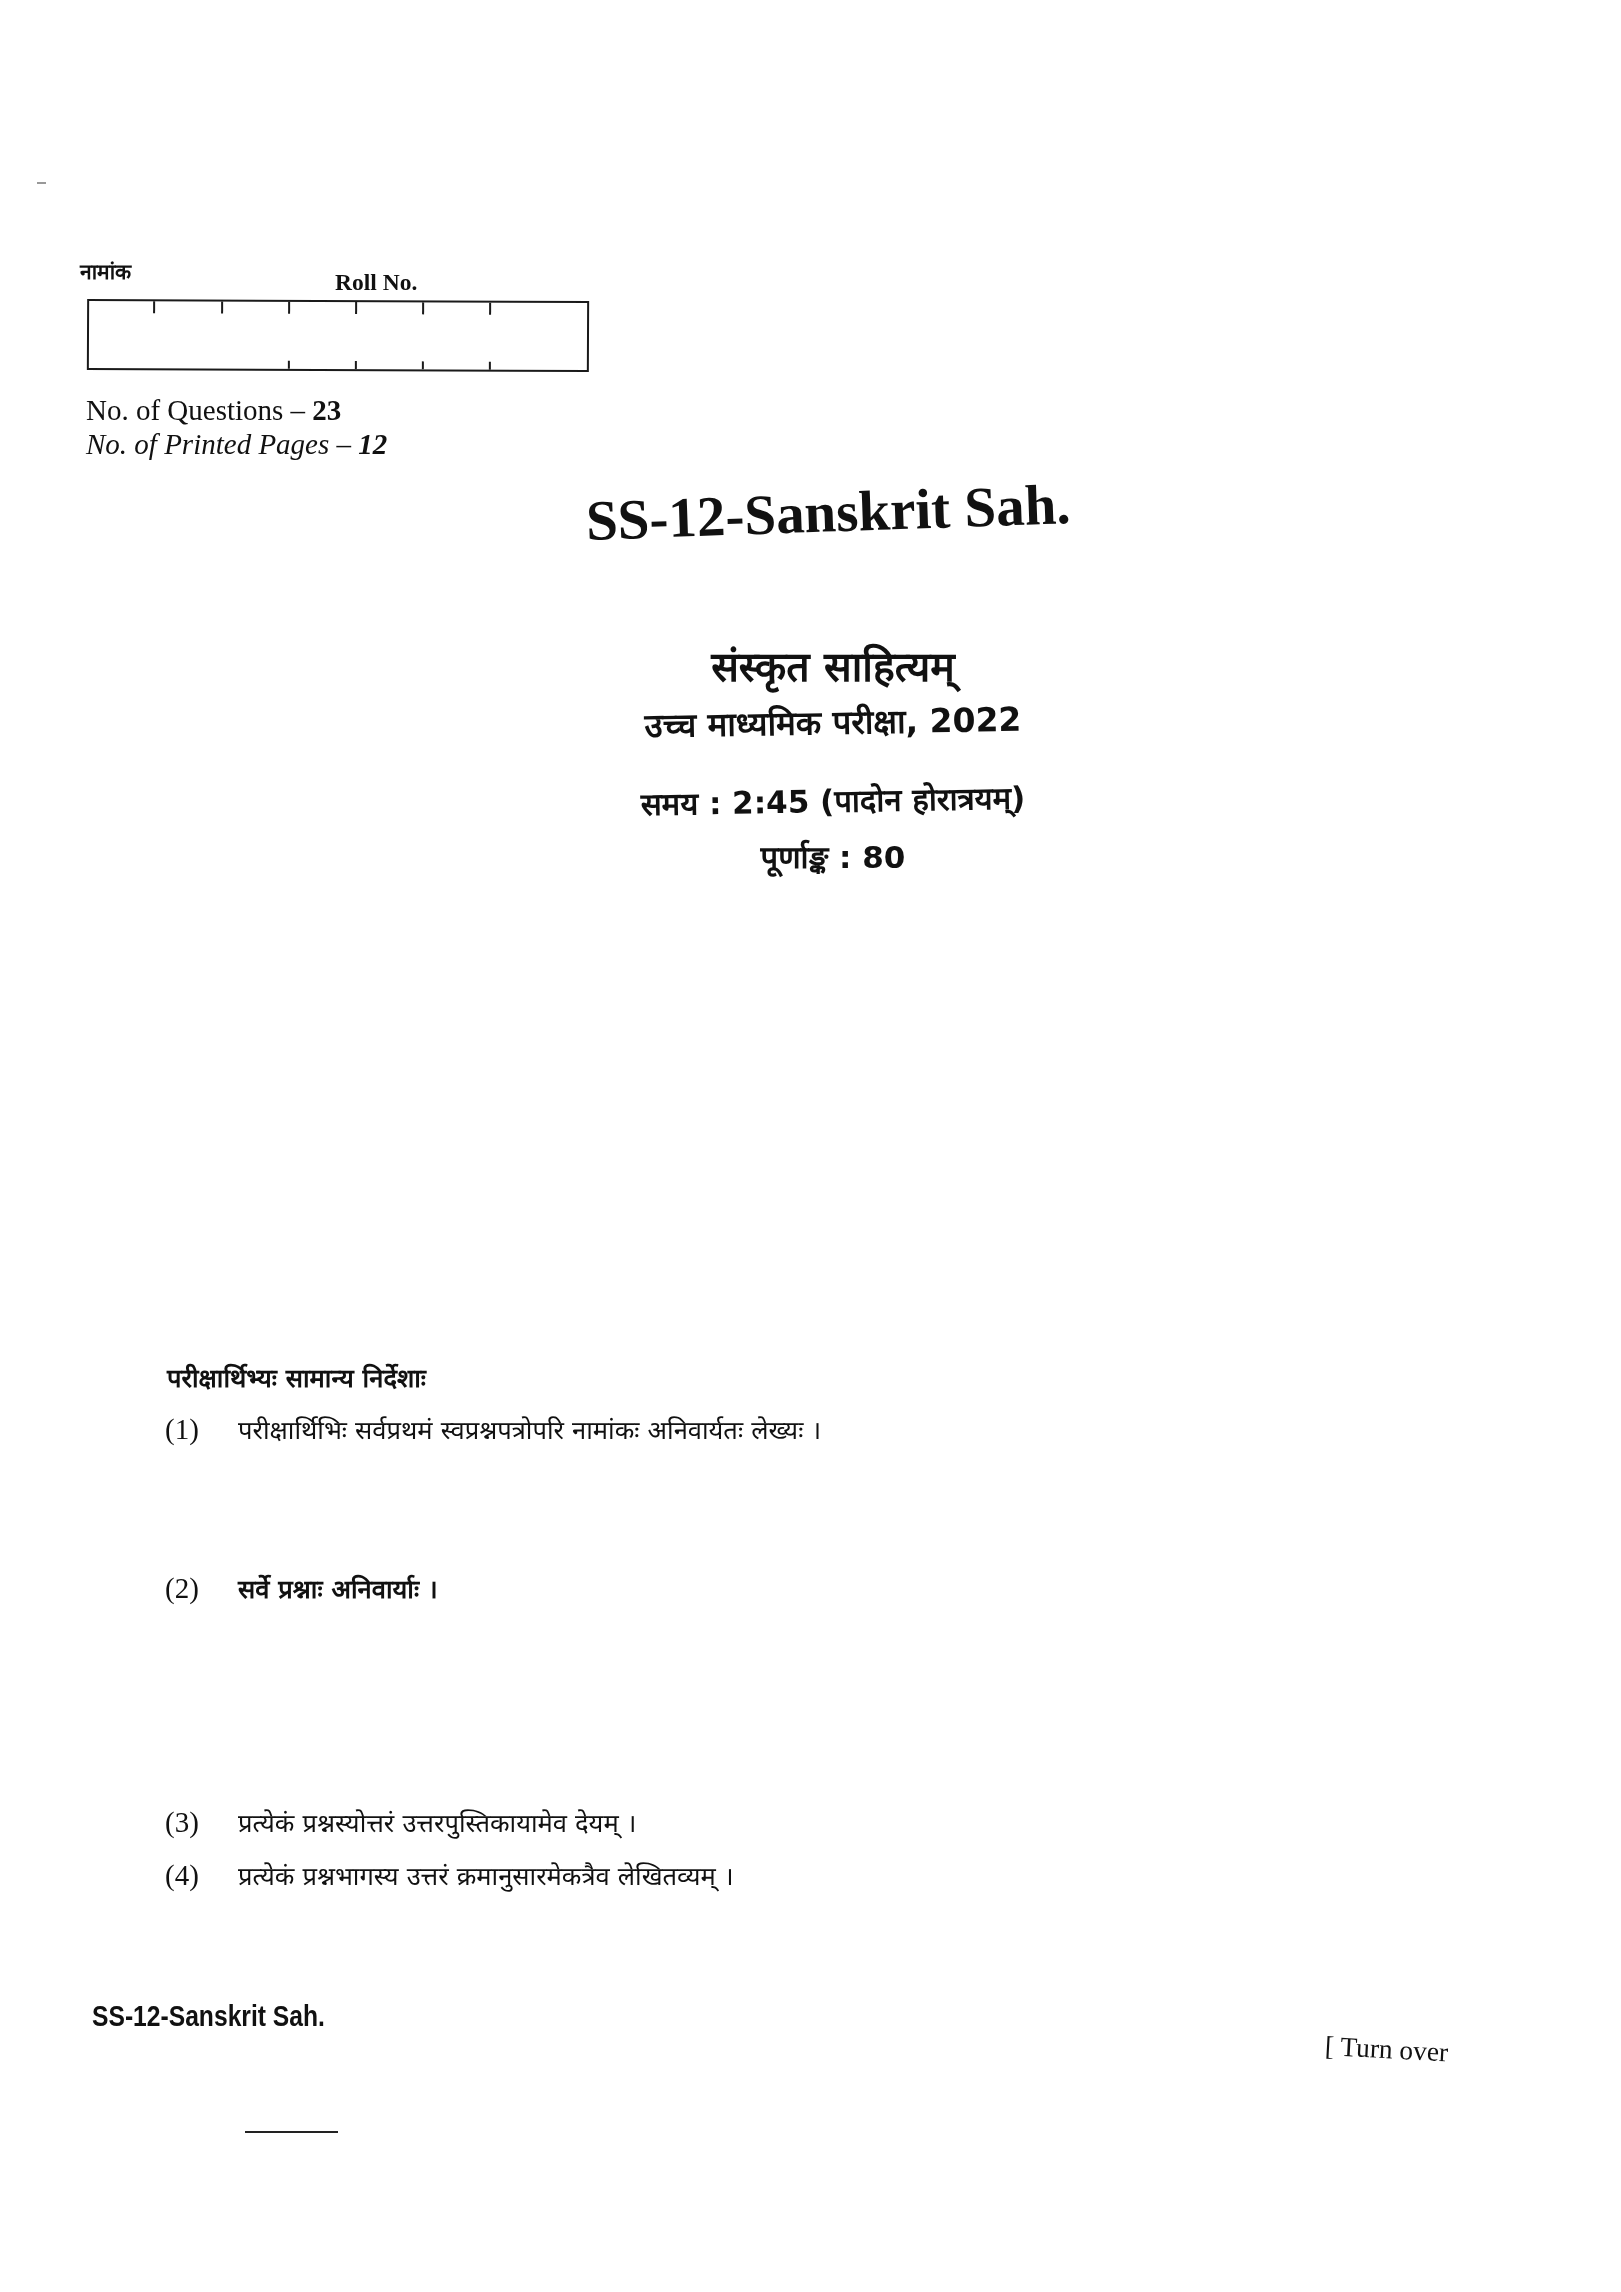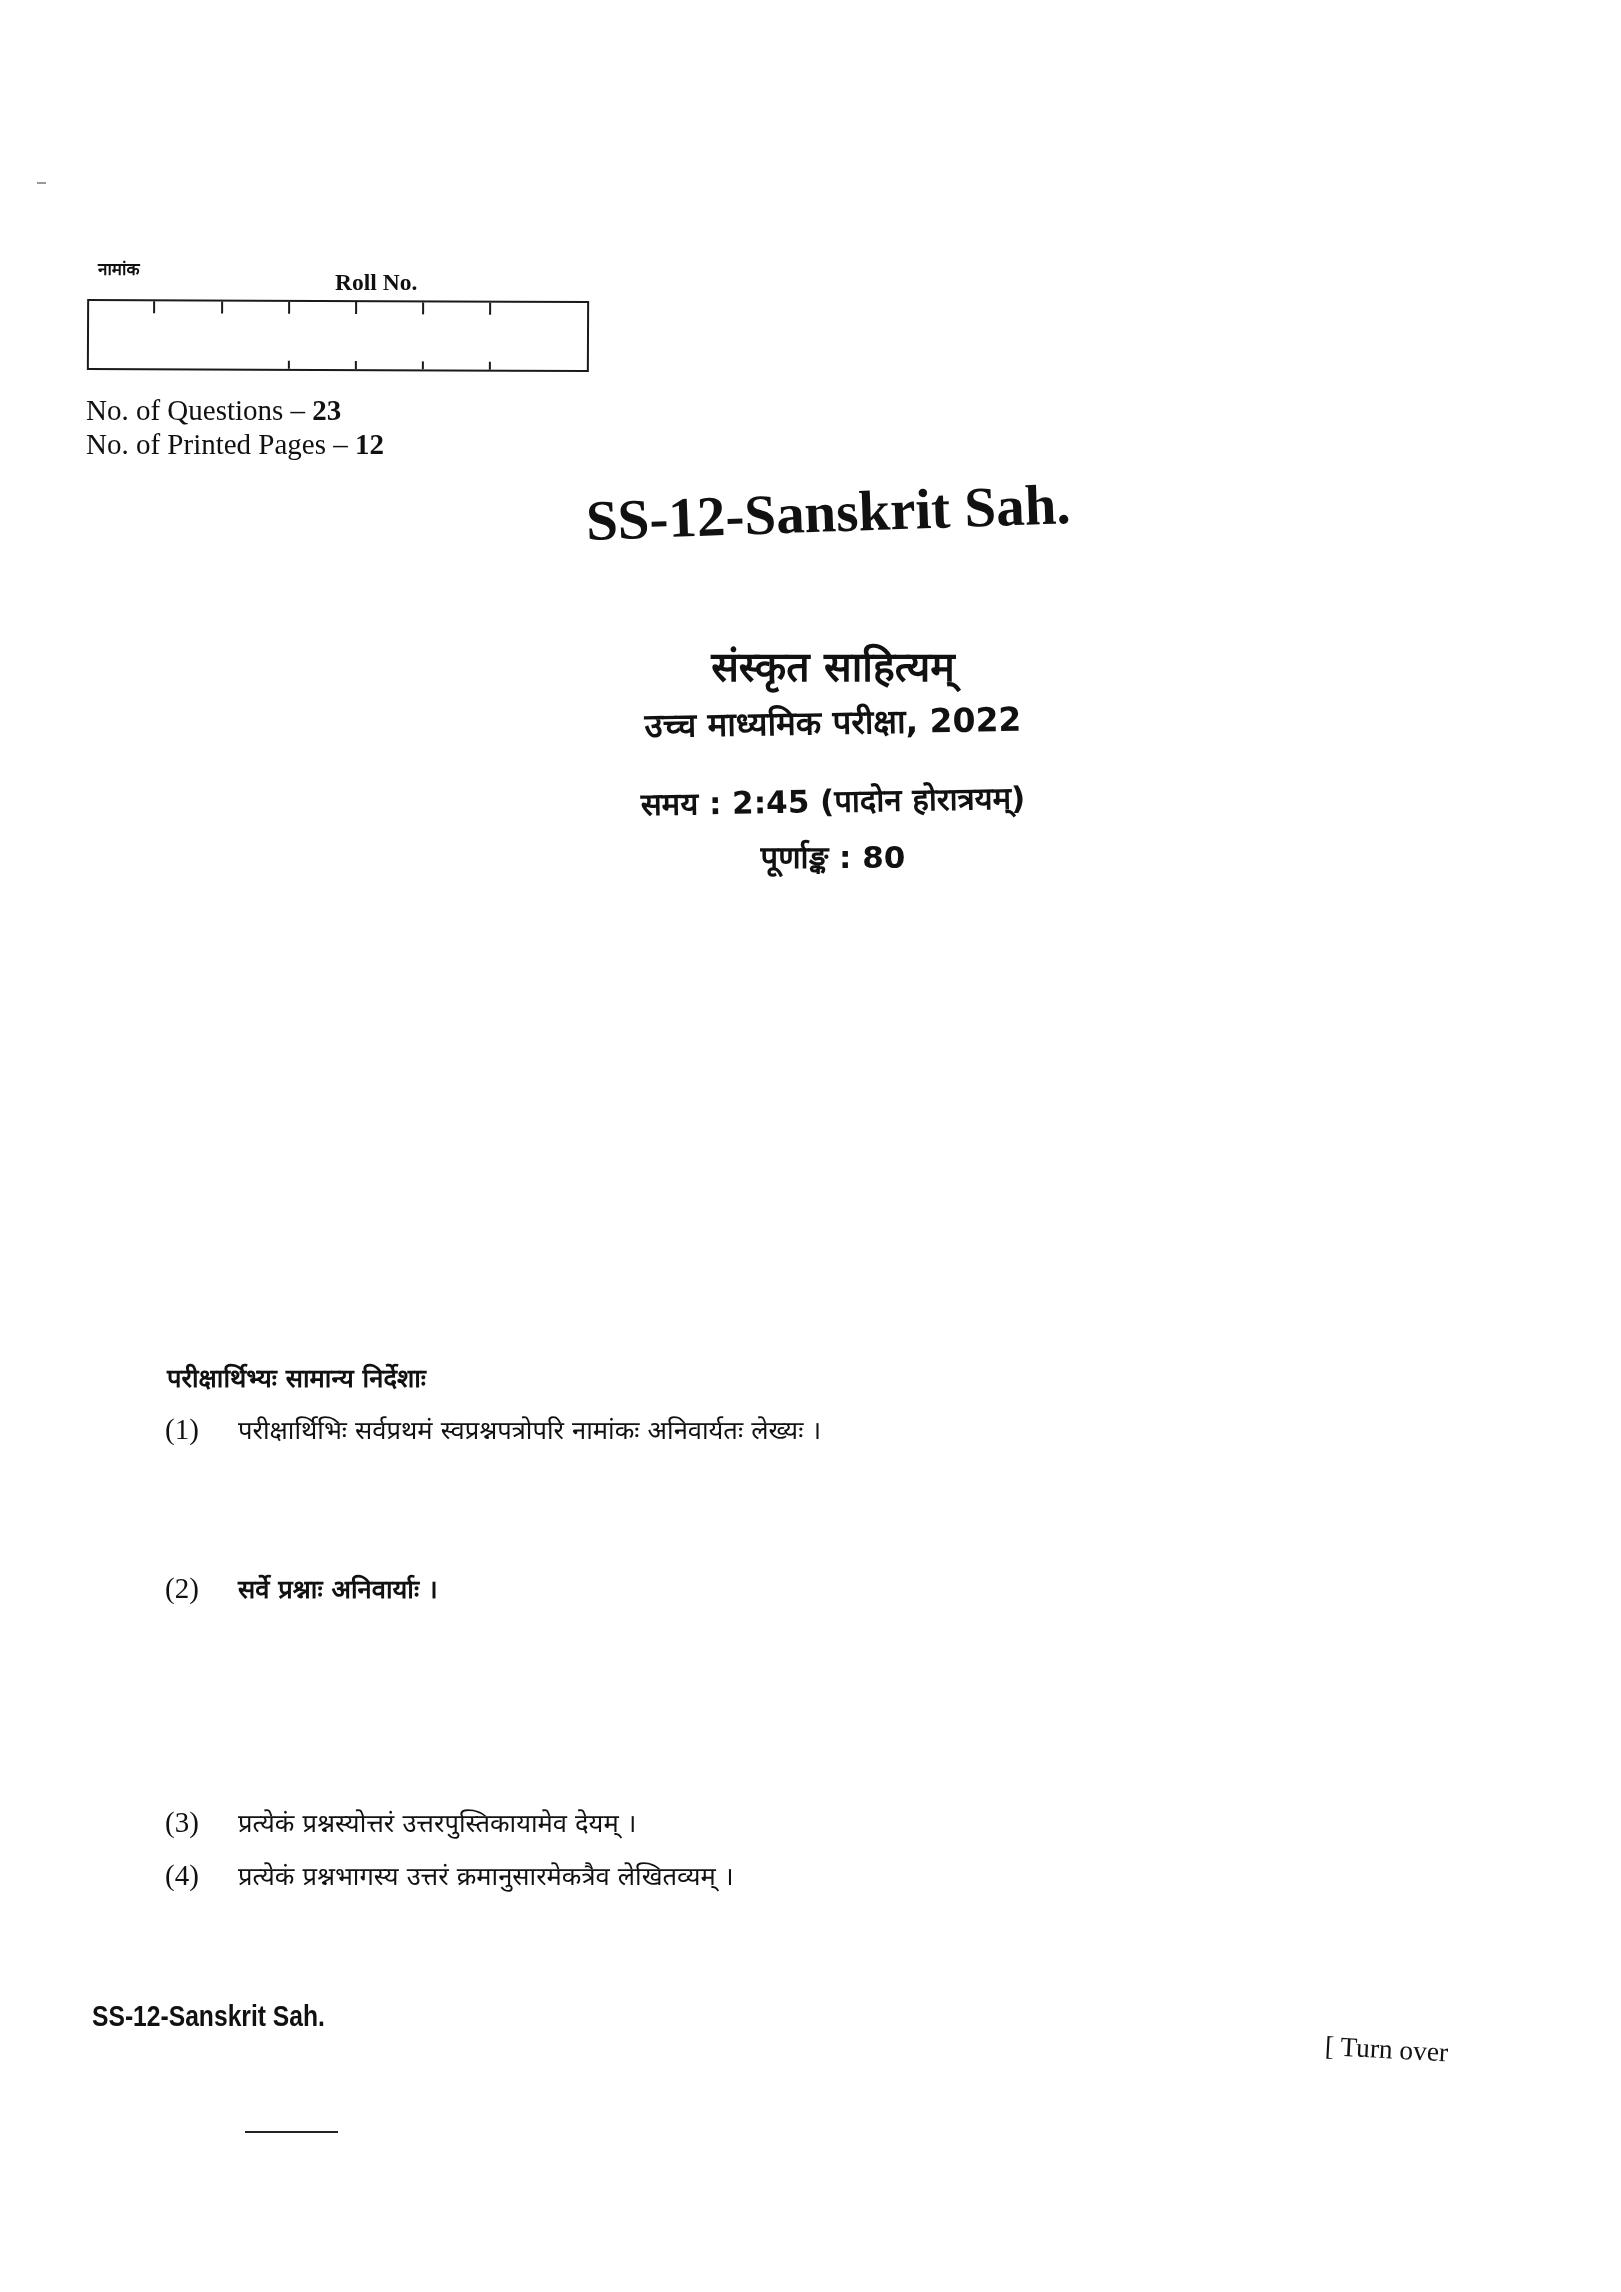--- a/index.html
+++ b/index.html
@@ -3,21 +3,21 @@
 <meta charset="utf-8">
 <style>
   html, body { margin: 0; padding: 0; background: #ffffff; }
   body {
     width: 1621px; height: 2293px; position: relative; overflow: hidden;
     color: #111111;
     font-family: "Liberation Serif", "DejaVu Serif", serif;
   }
   .abs { position: absolute; white-space: nowrap; }
 
-  .roll-hindi { left: 98px; top: 257px; font-size: 17px; font-weight: bold; font-family: "DejaVu Sans", sans-serif; }
+  .roll-hindi { left: 80px; top: 257px; font-size: 21px; font-weight: bold; font-family: "DejaVu Sans", sans-serif; }
   .roll-en { left: 335px; top: 261px; font-size: 23.5px; font-weight: bold; margin-top: 8px; }
 
   .roll-box {
     position: absolute; left: 87px; top: 300px; width: 502px; height: 71px;
     border: 2.5px solid #1a1a1a; box-sizing: border-box;
     transform: rotate(0.25deg);
   }
   .tick { position: absolute; top: 0; width: 2px; height: 11.8px; background: #1a1a1a; }
   .btick { position: absolute; bottom: 0; width: 2px; height: 7.8px; background: #1a1a1a; }
 
@@ -60,21 +60,21 @@
   <div class="tick" style="left:400px"></div>
   <div class="btick" style="left:199px"></div>
   <div class="btick" style="left:266px"></div>
   <div class="btick" style="left:333px"></div>
   <div class="btick" style="left:400px"></div>
 </div>
 
 <div class="abs meta" style="top:394px;">
   <span>No. of Questions – </span><b>23</b>
 </div>
-<div class="abs meta" style="top:428px;">
+<div class="abs meta" style="top:428px;font-style:italic;">
   <span>No. of Printed Pages – </span><b>12</b>
 </div>
 
 <div class="abs title">SS-12-Sanskrit Sah.</div>
 
 <div class="center-block sub1">संस्कृत साहित्यम्</div>
 <div class="center-block sub2">उच्च माध्यमिक परीक्षा, 2022</div>
 <div class="center-block sub3">समय : 2:45 (पादोन होरात्रयम्)</div>
 <div class="center-block sub4">पूर्णाङ्क : 80</div>
 

